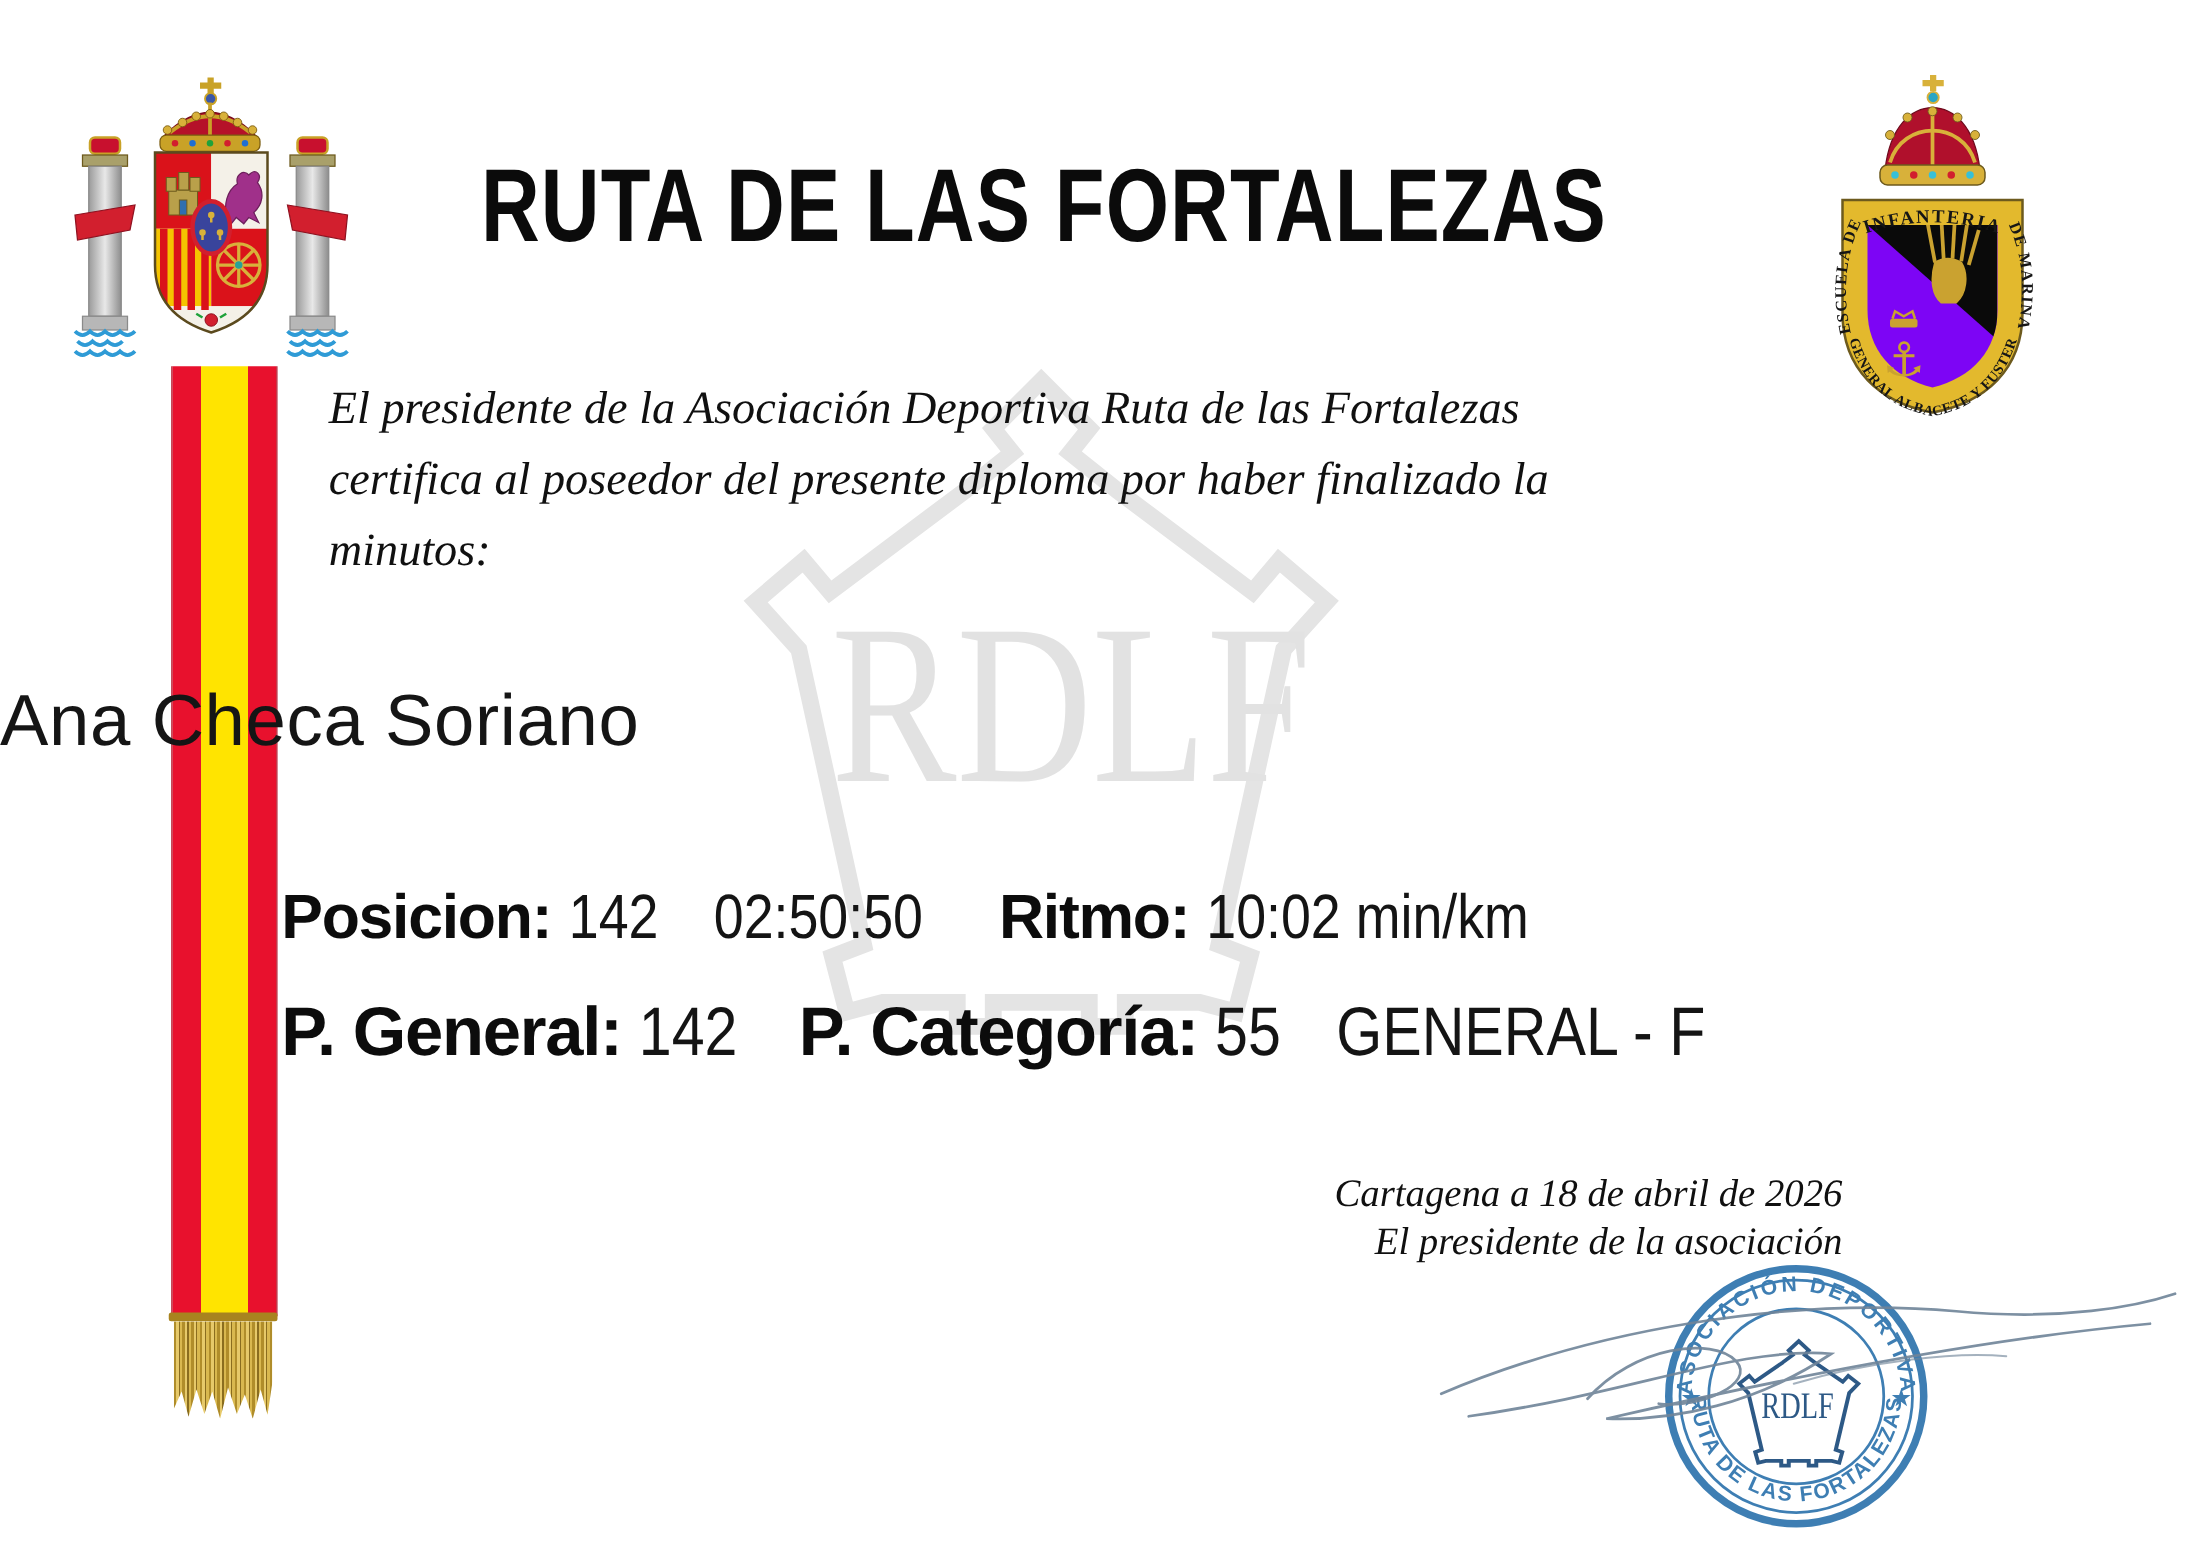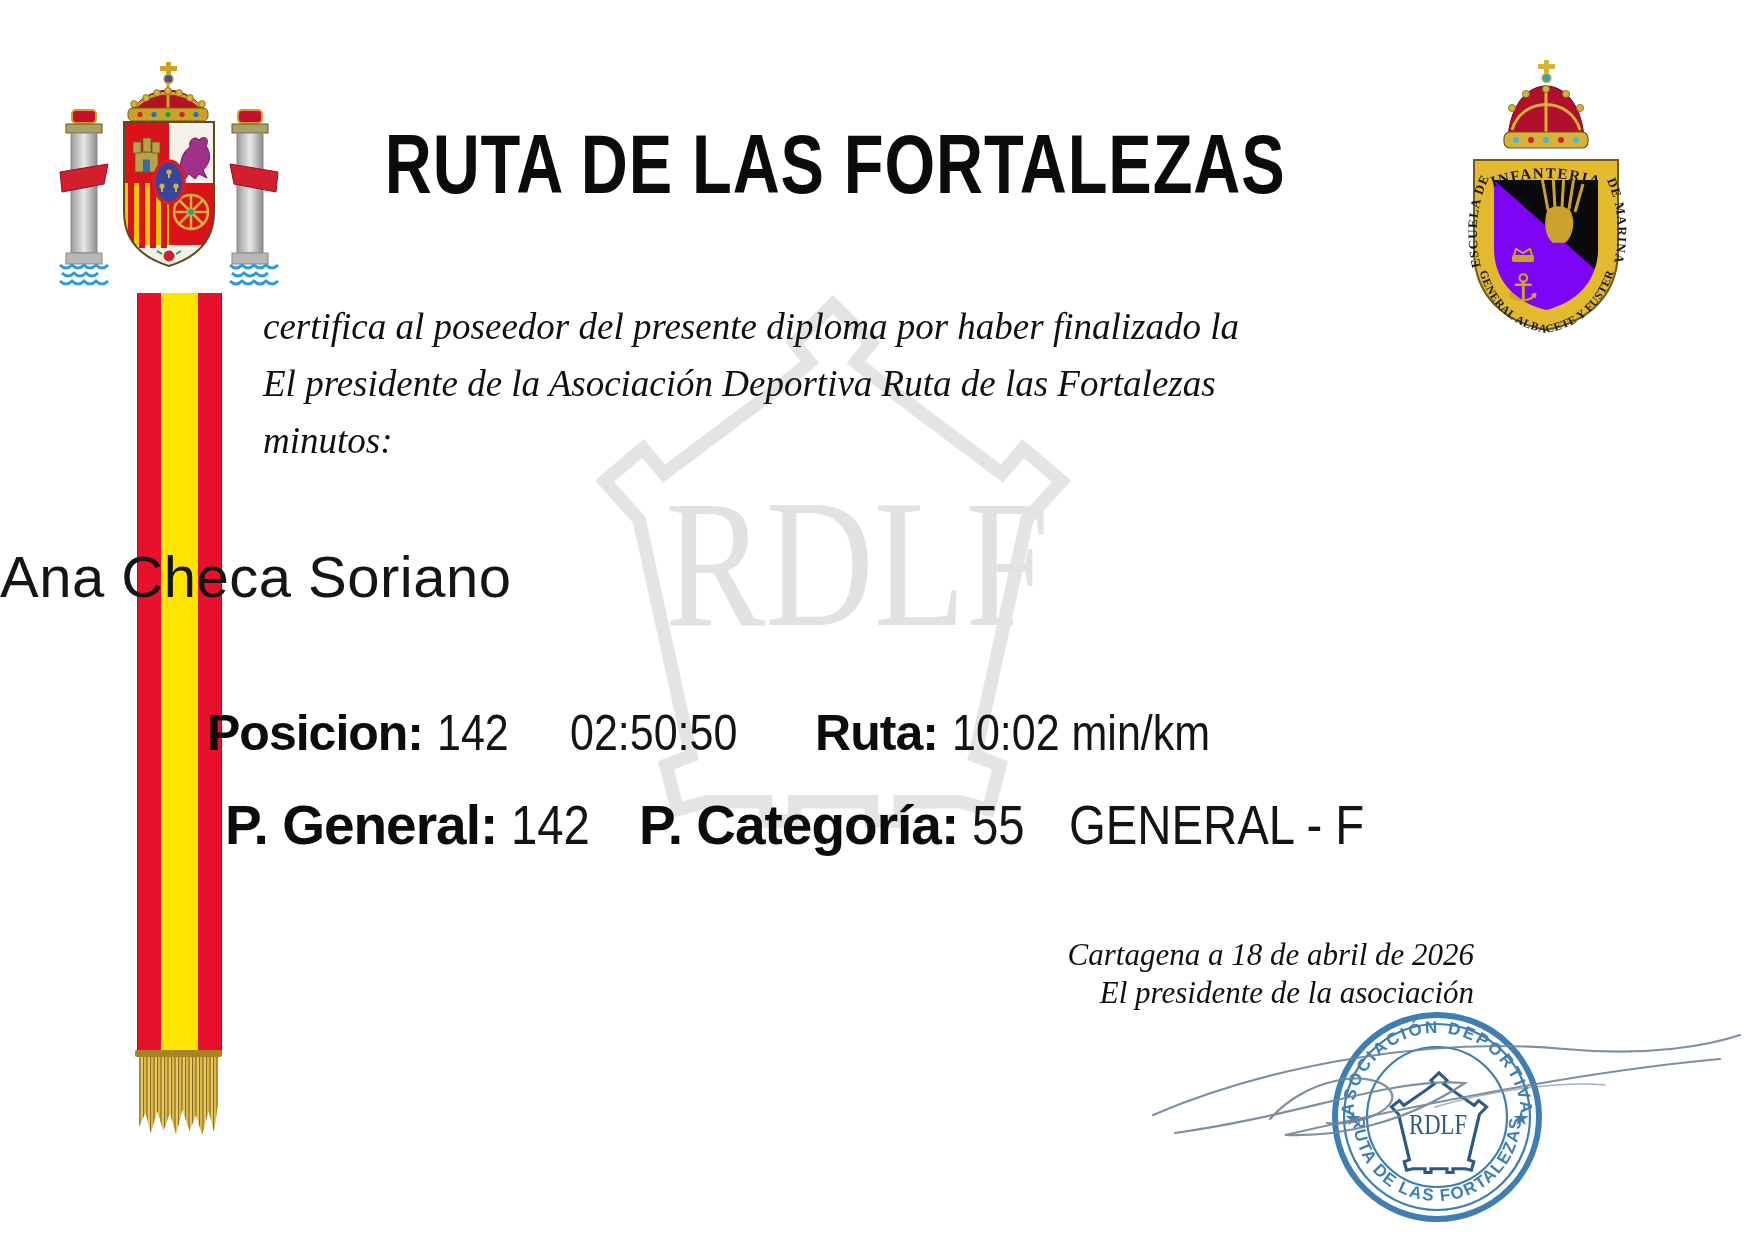--- a/index.html
+++ b/index.html
@@ -15,21 +15,21 @@
 
   
   .script{font-family:cursive;font-style:italic;color:#101010;}
   #bodytext{left:263px;top:298px;width:1240px;font-size:37px;line-height:57px;}
   #bodytext div{white-space:nowrap;}
 
   #recipient{left:0;top:543px;width:1755px;text-align:left;
              font-size:58px;font-weight:400;color:#151515;letter-spacing:0.5px;}
 
   .statline{display:flex;align-items:baseline;white-space:nowrap;}
-  #stats1{left:207px;top:704px;font-size:50px;gap:50px;}
+  #stats1{left:225px;top:704px;font-size:50px;gap:33px;}
   #stats2{left:225px;top:793px;font-size:55px;gap:36px;}
   .pair{display:flex;align-items:baseline;gap:14px;}
   .lbl{font-weight:700;letter-spacing:-1px;color:#0c0c0c;}
   .val{display:inline-block;transform:scaleX(0.86);transform-origin:left center;
        font-weight:400;color:#141414;letter-spacing:0;}
 
   #datebox{left:916px;top:936px;width:558px;text-align:right;
            font-size:31px;line-height:38px;}
 
   svg text{user-select:none;}
@@ -234,37 +234,37 @@
     </text>
     <text font-size="11.5" letter-spacing="0.5">
       <textPath href="#tpBottom" startOffset="50%" text-anchor="middle">GENERAL ALBACETE Y FUSTER</textPath>
     </text>
   </g>
 </svg>
 
 <div id="title" class="abs" style="z-index:3;">RUTA DE LAS FORTALEZAS</div>
 
 <div id="bodytext" class="abs script" style="z-index:3;">
+  <div>El presidente de la Asociación Deportiva Ruta de las Fortalezas</div>
   <div>certifica al poseedor del presente diploma por haber finalizado la</div>
-  <div>El presidente de la Asociación Deportiva Ruta de las Fortalezas</div>
   <div>minutos:</div>
 </div>
 
 <div id="recipient" class="abs" style="z-index:3;">Ana Checa Soriano</div>
 
 <div id="stats1" class="abs statline" style="z-index:3;">
   <span class="pair">
     <span class="lbl">Posicion:</span>
     <span class="val">142</span>
   </span>
   <span class="pair">
     <span class="val">02:50:50</span>
   </span>
   <span class="pair">
-    <span class="lbl">Ruta:</span>
+    <span class="lbl">Ritmo:</span>
     <span class="val">10:02 min/km</span>
   </span>
 </div>
 
 <div id="stats2" class="abs statline" style="z-index:3;">
   <span class="pair">
     <span class="lbl">P. General:</span>
     <span class="val">142</span>
   </span>
   <span class="pair">

